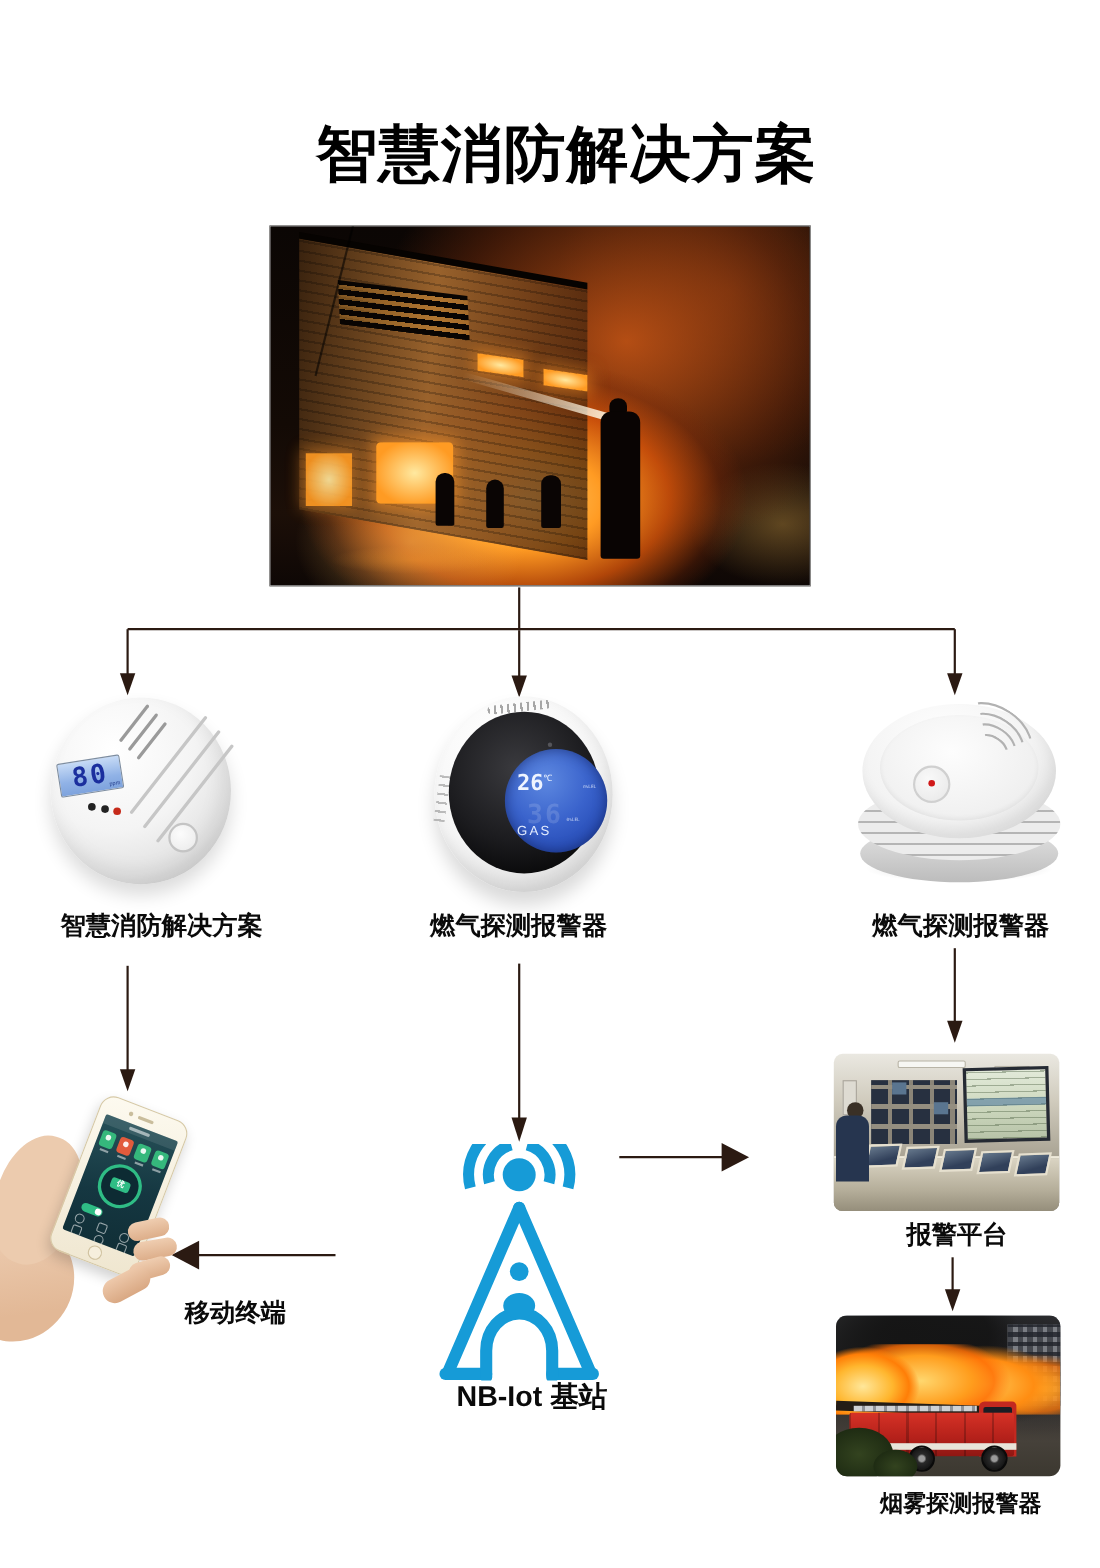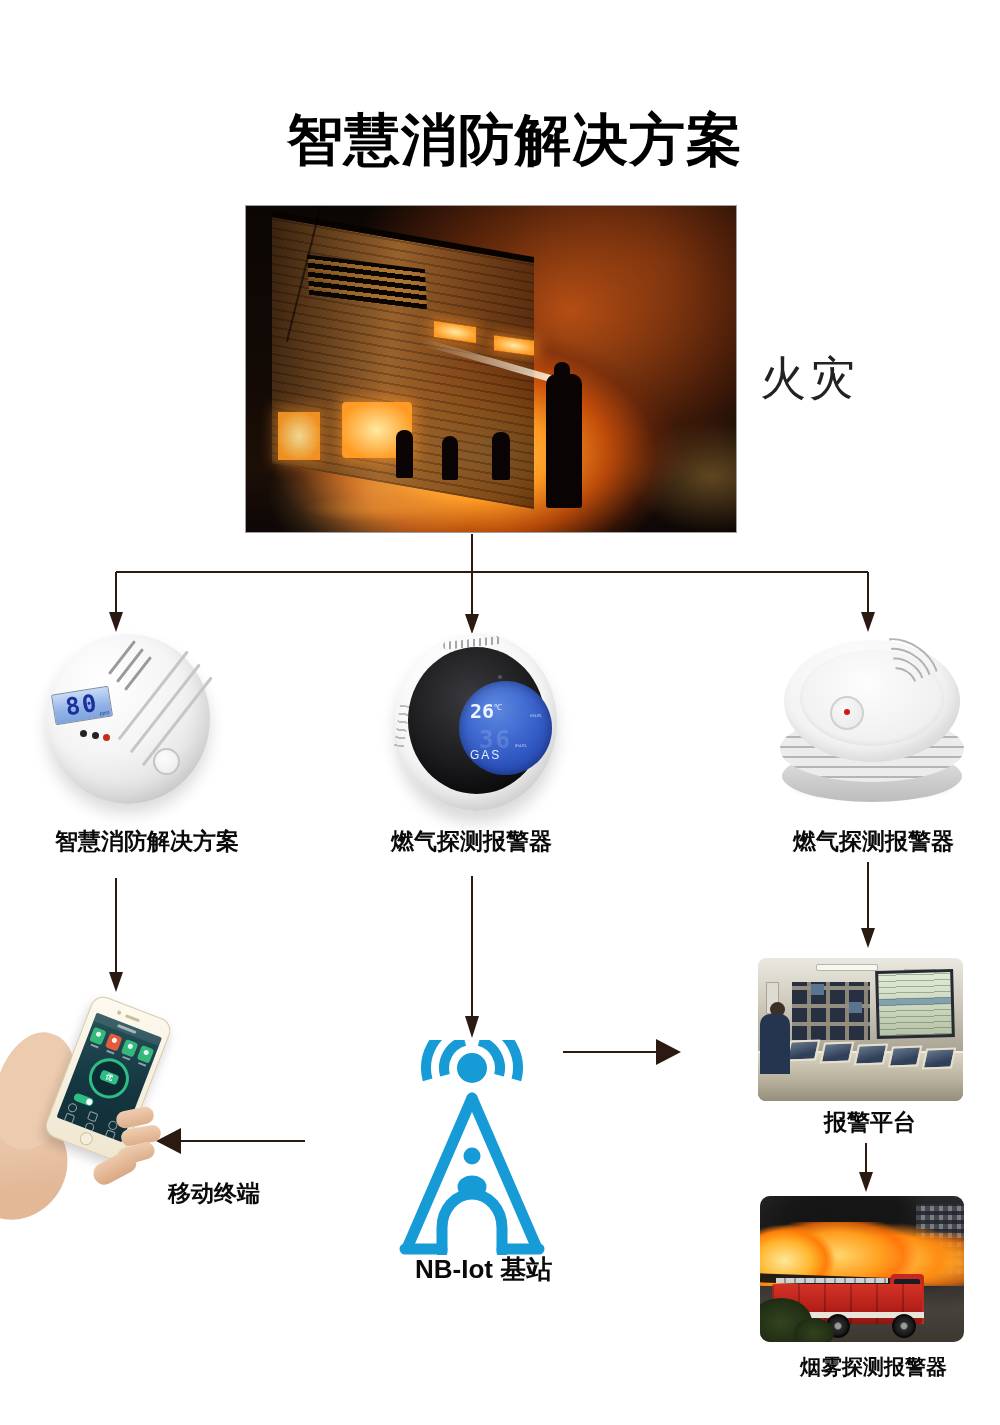--- a/index.html
+++ b/index.html
@@ -262,21 +262,20 @@
     <div class="abs f-win w4"></div>
     <div class="abs f-wire"></div>
     <div class="abs f-jet"></div>
     <div class="abs f-fig s1"></div>
     <div class="abs f-fig s2"></div>
     <div class="abs f-fig s3"></div>
     <div class="abs f-hero-head"></div>
     <div class="abs f-hero"></div>
     <div class="abs f-puddle"></div>
   </div>
-  <div class="abs fire-label">火灾</div>
 
   <div class="abs co-device">
     <div class="abs co-body"></div>
     <div class="abs co-slat a"></div>
     <div class="abs co-slat b"></div>
     <div class="abs co-slat c"></div>
     <div class="abs co-stripe a"></div>
     <div class="abs co-stripe b"></div>
     <div class="abs co-stripe c"></div>
     <div class="abs co-lcd">

